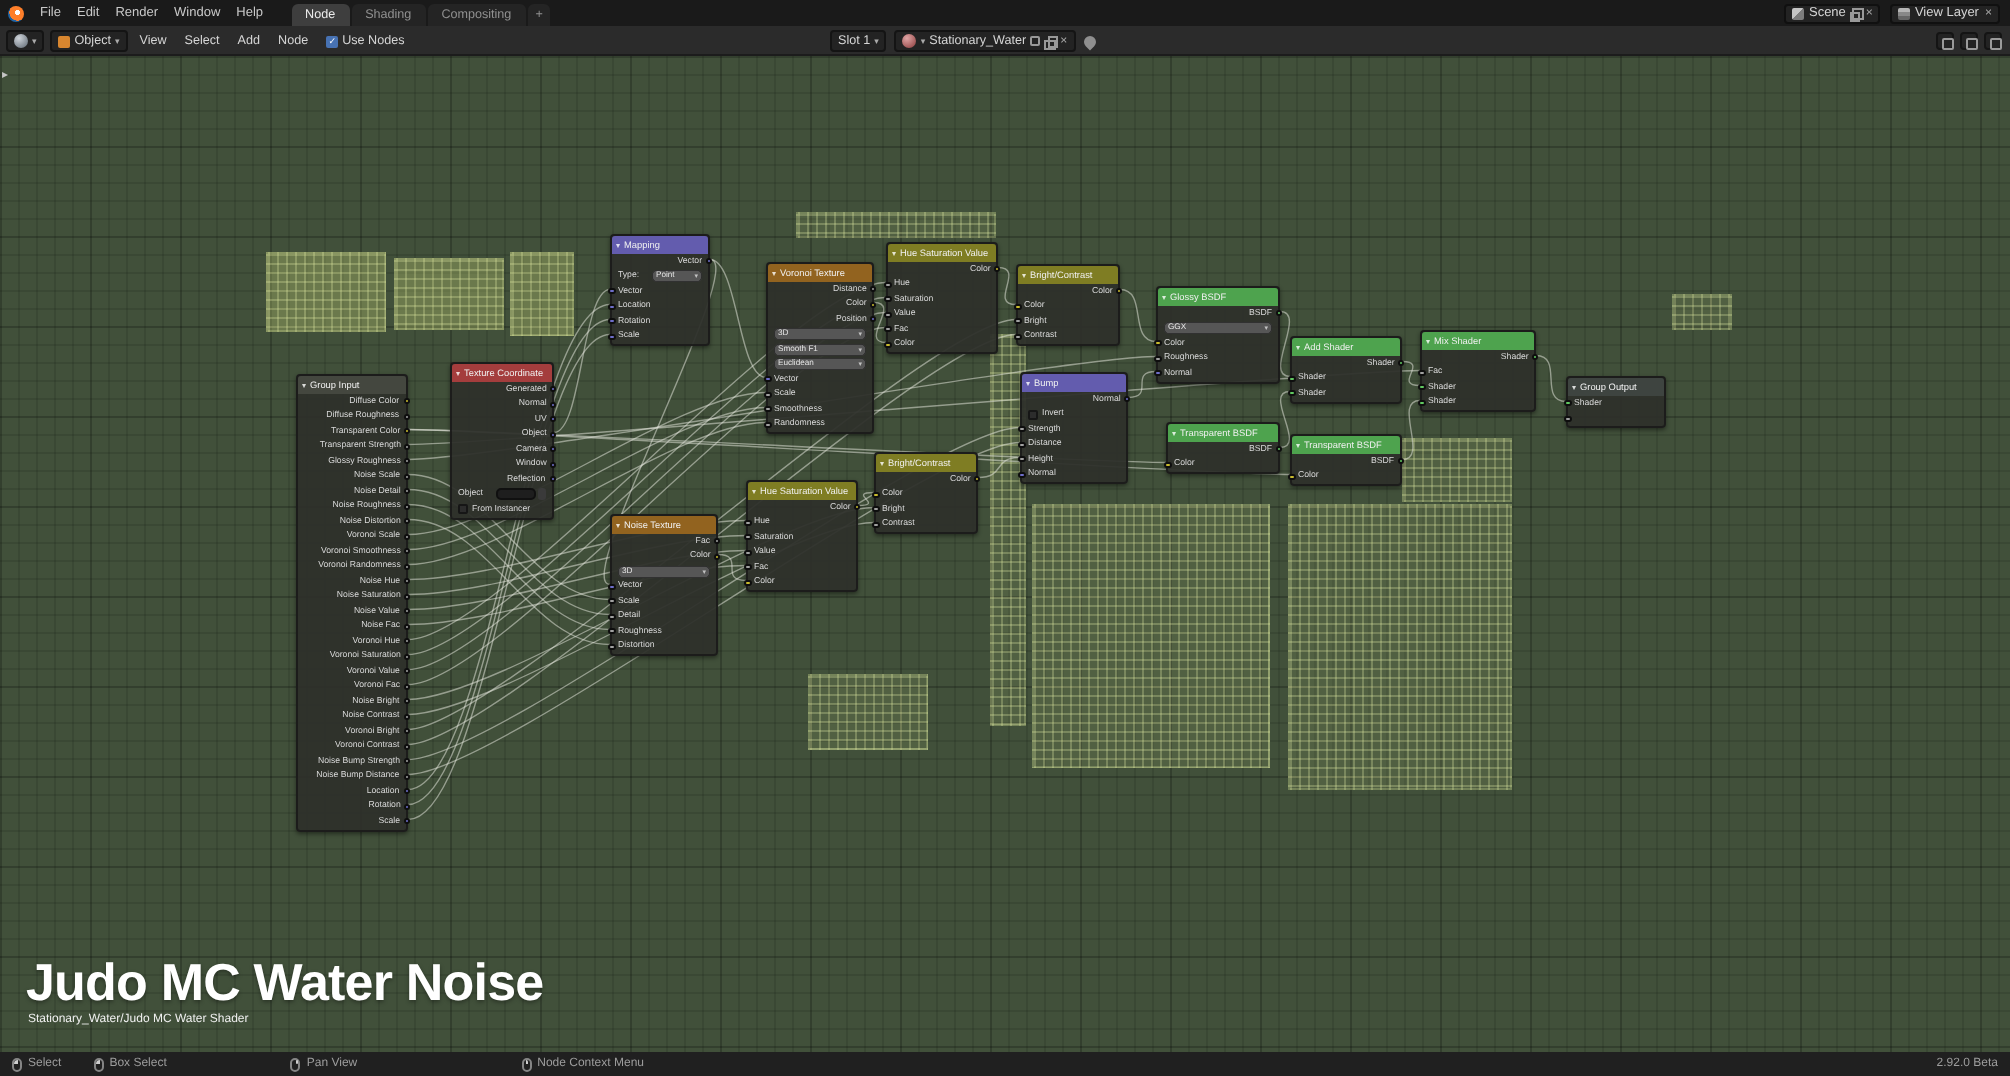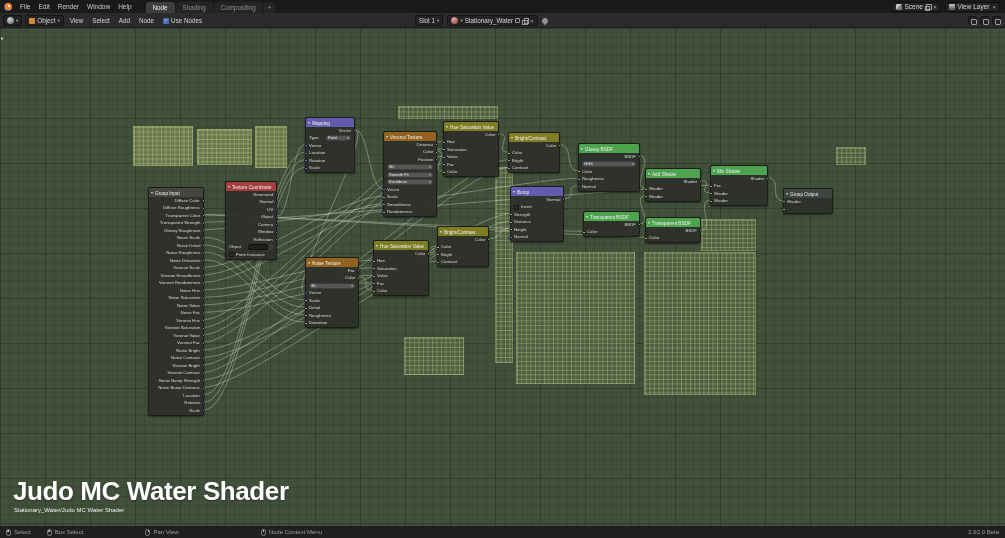--- a/index.html
+++ b/index.html
@@ -213,21 +213,21 @@
         <path d="M564,170.75 C578,170.75 564,157.75 578,157.75"></path>
         <path d="M204,186.75 C249,186.75 538,203.25 583,203.25"></path>
         <path d="M204,186.75 C249,186.75 600,209.25 645,209.25"></path>
         <path d="M204,194.25 C249,194.25 665,157.25 710,157.25"></path>
         <path d="M640,127.75 C654,127.75 631,160.25 645,160.25"></path>
         <path d="M640,195.75 C654,195.75 631,167.75 645,167.75"></path>
         <path d="M701,152.75 C715,152.75 696,164.75 710,164.75"></path>
         <path d="M701,201.75 C715,201.75 696,172.25 710,172.25"></path>
         <path d="M768,149.75 C782,149.75 769,172.75 783,172.75"></path>
       </svg>
-    <div class="overlay-title">Judo MC Water Shader</div>
+    <div class="overlay-title">Judo MC Water Noise</div>
     <div class="overlay-sub">Stationary_Water/Judo MC Water Shader</div>
   <div class="frame bright" style="left: 133px; top: 98px; width: 60px; height: 40px;"></div>
       <div class="frame bright" style="left: 197px; top: 101px; width: 55px; height: 36px;"></div>
       <div class="frame bright" style="left: 255px; top: 98px; width: 32px; height: 42px;"></div>
       <div class="frame" style="left: 398px; top: 78px; width: 100px; height: 13px;"></div>
       <div class="frame" style="left: 495px; top: 139px; width: 18px; height: 196px;"></div>
       <div class="frame" style="left: 516px; top: 224px; width: 119px; height: 132px;"></div>
       <div class="frame" style="left: 644px; top: 224px; width: 112px; height: 143px;"></div>
       <div class="frame" style="left: 701px; top: 191px; width: 55px; height: 32px;"></div>
       <div class="frame" style="left: 836px; top: 119px; width: 30px; height: 18px;"></div>

